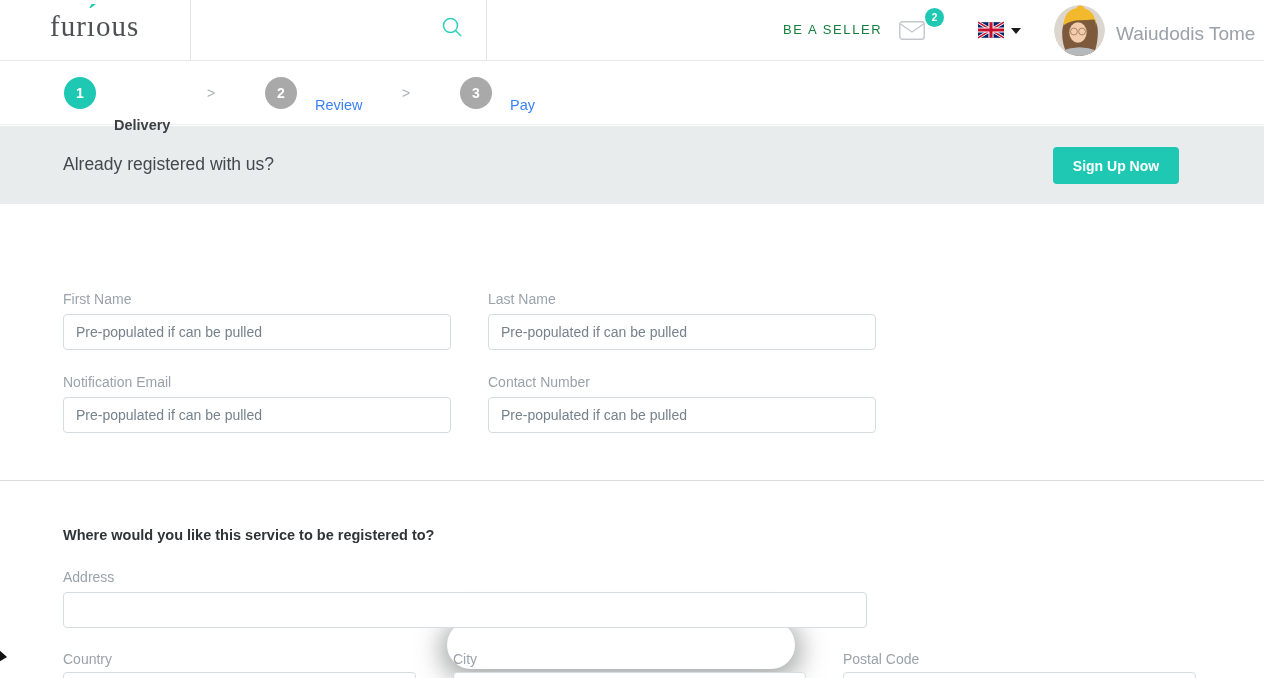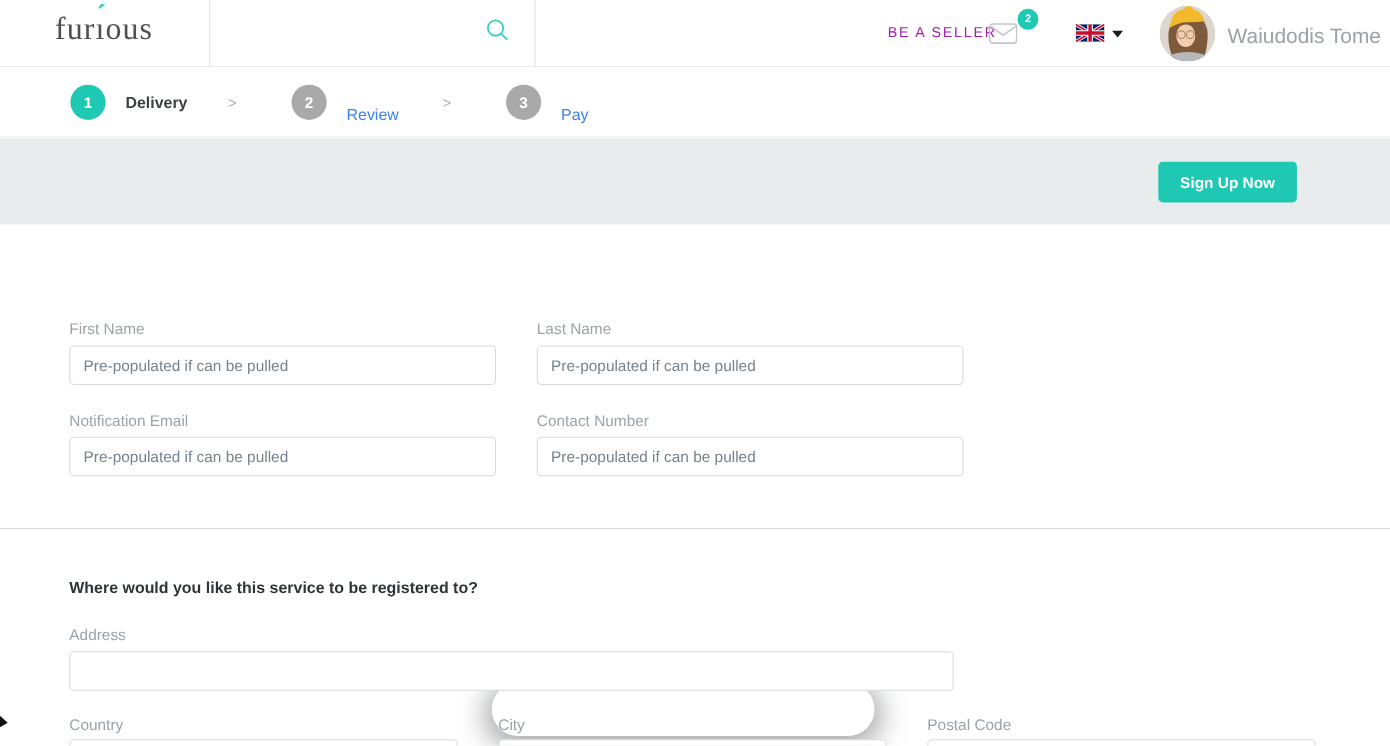--- a/index.html
+++ b/index.html
@@ -15,21 +15,21 @@
   .logo .logo-i { position:relative; display:inline-block; }
   .logo .logo-accent { position:absolute; left:1px; top:-11px; color:#1fc8b3;
           font-size:26px; font-weight:700; }
   .hdr-divider { position:absolute; top:0; width:1px; height:61px; background:#e3e3e3; }
   .hdr-divider.d1 { left:190px; } .hdr-divider.d2 { left:486px; }
   .search-input { position:absolute; left:210px; top:14px; width:220px; height:32px;
           border:none; outline:none; font-size:13px; color:#555;
           font-family:"Liberation Sans", sans-serif; background:transparent; }
   .search-input::placeholder { color:#9aa1a8; }
   .search-icon { position:absolute; left:441px; top:16px; }
-  .be-seller { position:absolute; left:807px; top:22px; font-size:13px; color:#a21caf;
+  .be-seller { position:absolute; left:783px; top:22px; font-size:13px; color:#15803d;
           letter-spacing:1.6px; cursor:pointer; }
   .mail-icon { position:absolute; left:899px; top:21px; }
   .mail-badge { position:absolute; left:925px; top:8px; width:19px; height:19px;
           border-radius:50%; background:#1fc8b3; color:#fff; font-size:10px;
           font-weight:700; display:flex; align-items:center; justify-content:center; }
   .flag { position:absolute; left:978px; top:21px; width:26px; height:18px; cursor:pointer; }
   .caret-down { position:absolute; left:1011px; top:28px; width:0; height:0;
           border-left:5px solid transparent; border-right:5px solid transparent;
           border-top:6px solid #1b1b1b; cursor:pointer; }
   .avatar { position:absolute; left:1054px; top:5px; width:51px; height:51px;
@@ -140,29 +140,30 @@
           <circle cx="27.5" cy="26" r="3.4" fill="none" stroke="#6b4e36" stroke-width="0.9" opacity="0.6"></circle>
           <path d="M5,50 L45,50 L43,45 Q25,38 7,45 Z" fill="#b6b9bb"></path>
         </g>
       </svg>
     </span>
     <div class="user-name">Waiudodis Tome</div>
   </div>
 
   <div class="stepsbar"></div>
   <div class="step-circle active" style="left:64px;">1</div>
-  <div class="step-label active" style="left:114px;">Delivery</div>
+  <div class="step-label active" style="left:114px;margin-top:31px;">Delivery</div>
   <div class="step-sep" style="left:207px;">&gt;</div>
   <div class="step-circle inactive" style="left:265px;">2</div>
   <div class="step-label inactive" style="left:315px;">Review</div>
   <div class="step-sep" style="left:402px;">&gt;</div>
   <div class="step-circle inactive" style="left:460px;">3</div>
   <div class="step-label inactive" style="left:510px;">Pay</div>
 
   <div class="banner"></div>
+  <div class="banner-question">Already registered with us?</div>
   <button class="signup-btn">Sign Up Now</button>
 
 
   <div class="field-label" style="left:63px; top:291px;">First Name</div>
   <input class="txt-input w-half" style="left: 63px; top: 314px;" type="text" placeholder="Pre-populated if can be pulled">
 
   <div class="field-label" style="left:488px; top:291px;">Last Name</div>
   <input class="txt-input w-half" style="left: 488px; top: 314px;" type="text" placeholder="Pre-populated if can be pulled">
 
   <div class="field-label" style="left:63px; top:374px;">Notification Email</div>

